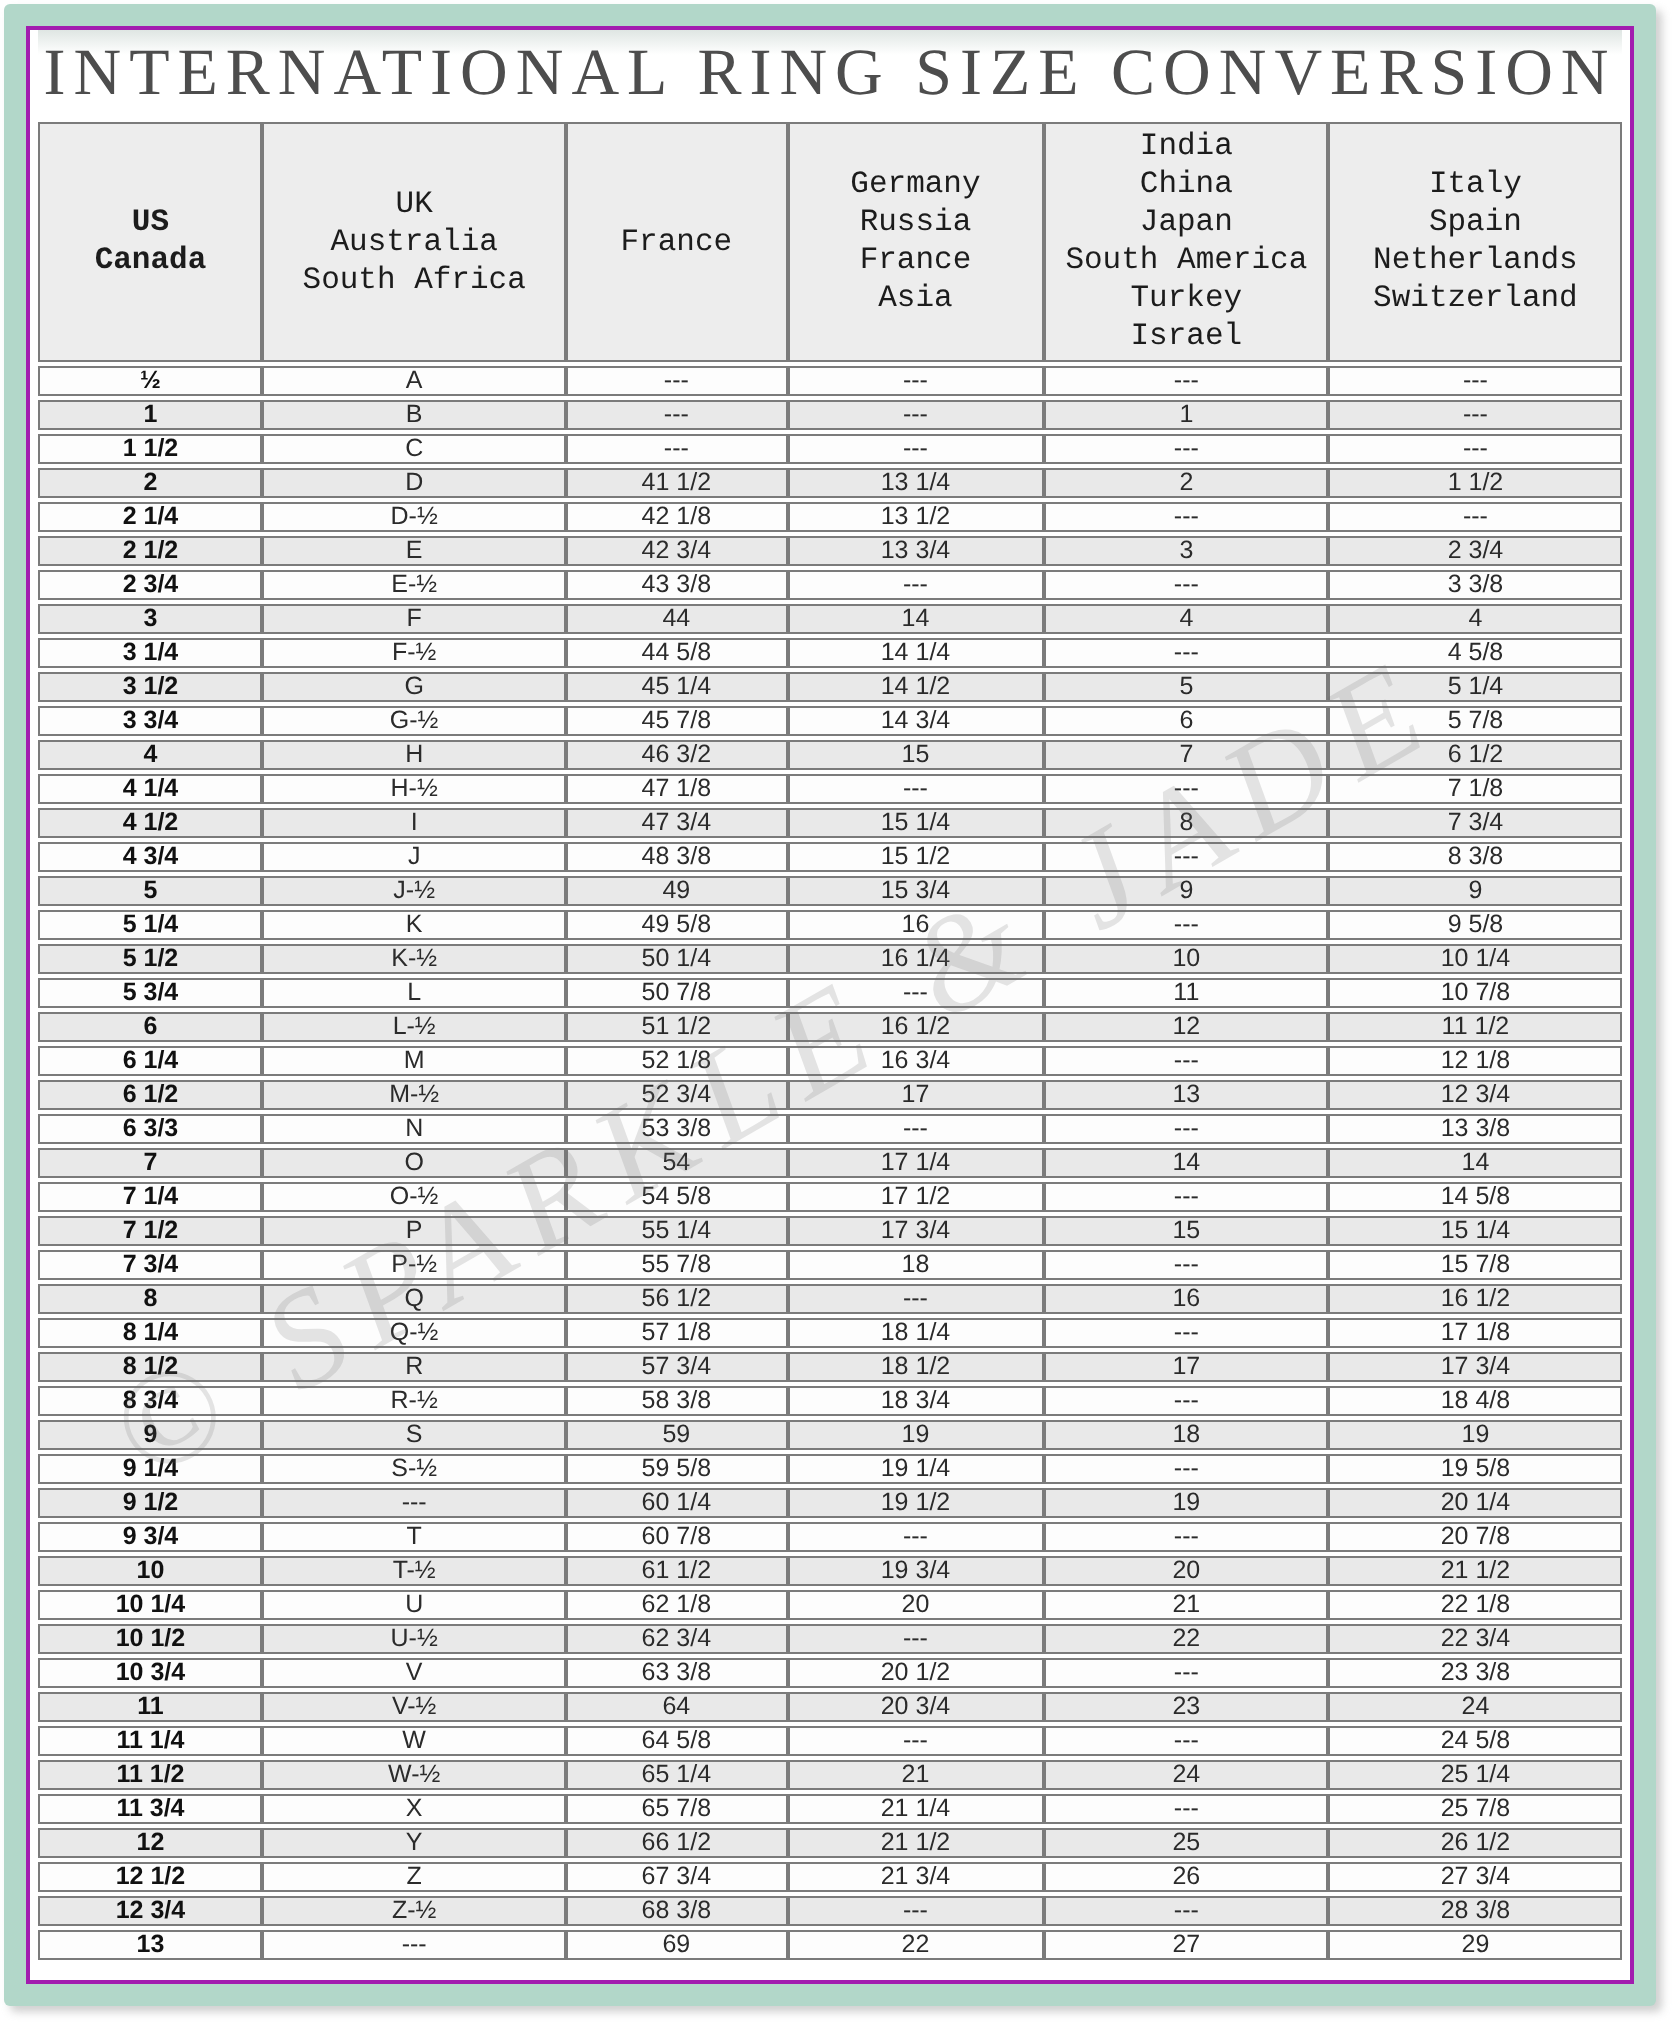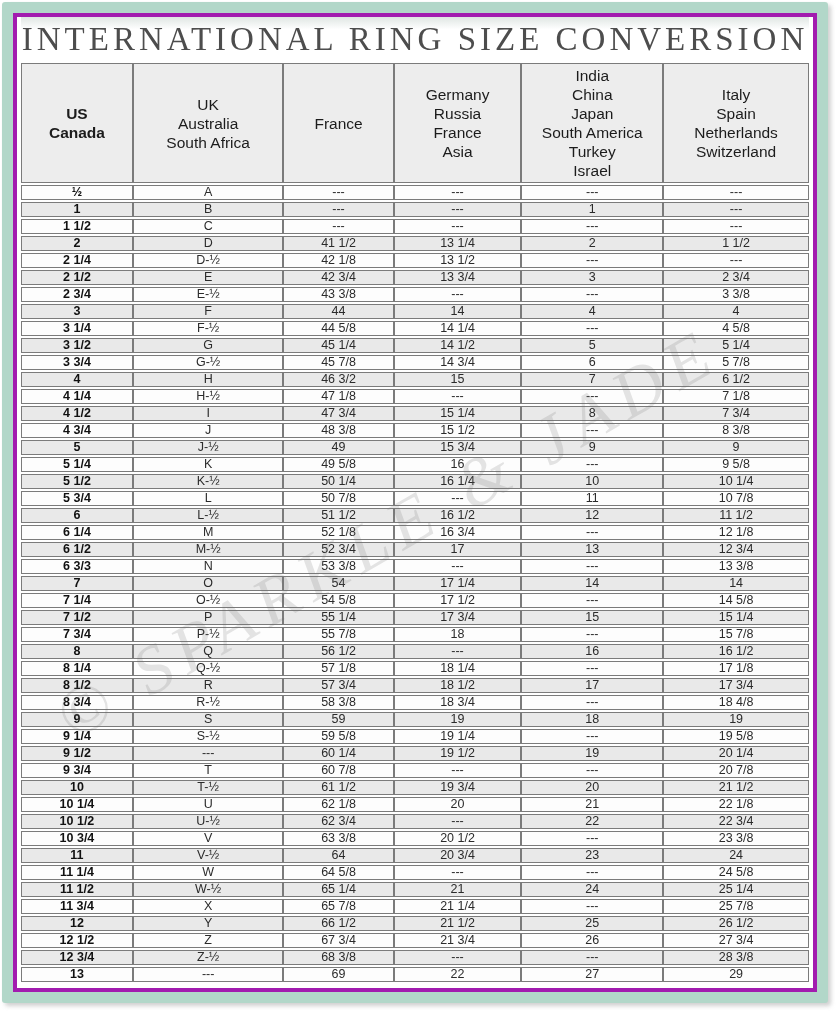--- a/index.html
+++ b/index.html
@@ -26,21 +26,21 @@
     box-shadow: 3px 3px 4px rgba(150,150,150,0.45);
     padding: 0;
     box-sizing: border-box;
   }
   .panel {
     position: absolute;
     left: 11px;
     top: 11px;
     right: 11px;
     bottom: 11px;
-    border: 4px solid #a21caf;
+    border: 2px solid #a21caf;
     background: #ffffff;
     box-sizing: border-box;
     padding: 0 4px 4px 4px;
   }
   .title-band {
     height: 44px;
     display: flex;
     align-items: center;
     justify-content: center;
     background: linear-gradient(#dfe6e3 0%, #ffffff 28%);
@@ -71,21 +71,21 @@
   
   .ring-table col.c-us      { width: 14.2%; }
   .ring-table col.c-uk      { width: 19.1%; }
   .ring-table col.c-france  { width: 14.0%; }
   .ring-table col.c-germany { width: 16.2%; }
   .ring-table col.c-india   { width: 18.0%; }
   .ring-table col.c-italy   { width: 18.5%; }
 
   table.ring-table thead th {
     background: #ededed;
-    font-family: Liberation Sans, sans-serif;
+    font-family: Liberation Mono, monospace;
     font-weight: normal;
     font-size: 15.5px;
     line-height: 19px;
     color: #1c1c1c;
     height: 118px;
   }
   table.ring-table thead th.bold { font-weight: bold; }
 
   table.ring-table tbody td {
     background: #fdfdfd;

